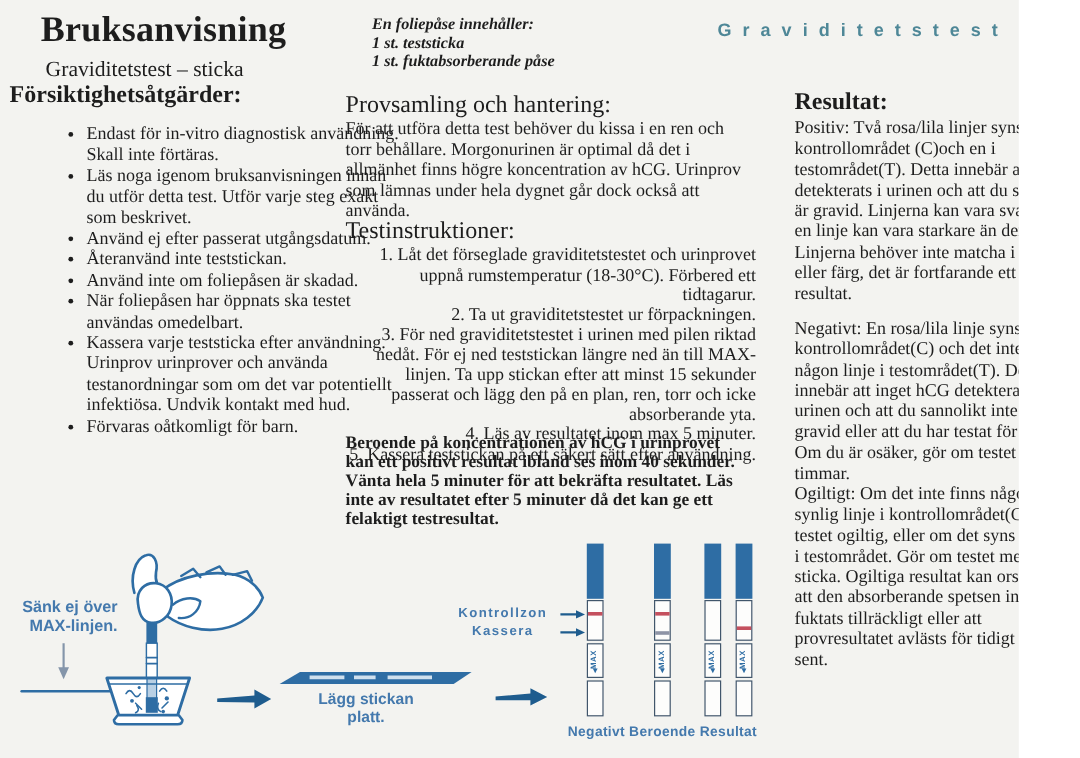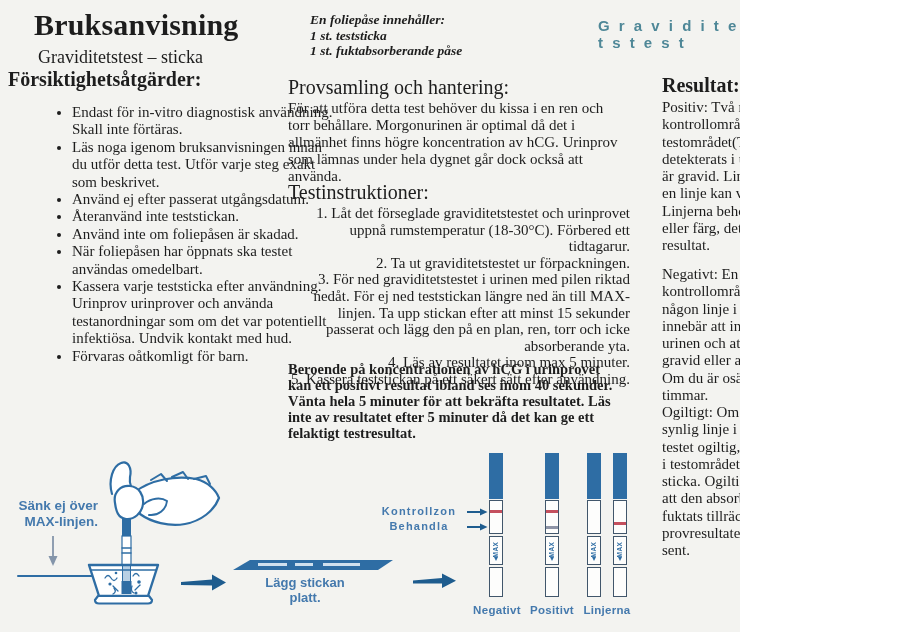--- a/index.html
+++ b/index.html
@@ -8,21 +8,21 @@
     --label-blue:#4479ad;
     --control-line:#c4505e;
     --test-line-gray:#8e94a6;
     --stick-border:#41566b;
     --brand-teal:#4e8797;
     --text:#1d1d1d;
     --background:#f3f3f0;
   }
   html,body{margin:0;padding:0;}
   body{font-family:"Liberation Serif",serif;color:var(--text);}
-  #page{position:relative;width:740px;height:632px;background:var(--background);overflow:hidden;}
+  #page{position:relative;width:832px;height:632px;background:var(--background);overflow:hidden;padding-left:17px;}
 
   .abs{position:absolute;}
 
   
   #title{left:34px;top:8px;font-size:30px;font-weight:700;letter-spacing:.2px;}
   #subtitle{left:38px;top:47px;font-size:18px;}
   #precautions-heading{left:8px;top:68px;font-size:20px;font-weight:700;}
   #precautions-list{left:8px;top:92px;width:266px;margin:12px;padding:0 0 0 52px;
     font-size:15px;line-height:17.4px;}
   #precautions-list li{margin:0;padding:0;}
@@ -199,21 +199,21 @@
     </g>
   </svg>
 
   <div class="abs diag-label" id="dip-note">
     <div>Sänk ej över</div>
     <div>MAX-linjen.</div>
   </div>
   <div class="abs diag-label" id="flat-note">Lägg stickan platt.</div>
   <div class="abs diag-label" id="zone-labels">
     <div>Kontrollzon</div>
-    <div>Behandla</div>
+    <div>Kassera</div>
   </div>
 
   <div class="stick" style="left:489px;">
     <div class="handle"></div>
     <div class="box window">
       <div class="line control" style="top:9px;"></div>
     </div>
     <div class="box maxbox">
       <span class="maxtext">MAX</span>
       <span class="maxarrow"></span>
@@ -250,16 +250,16 @@
       <div class="line control" style="top:21px;"></div>
     </div>
     <div class="box maxbox">
       <span class="maxtext">MAX</span>
       <span class="maxarrow"></span>
     </div>
     <div class="box bottombox"></div>
   </div>
 
   <div class="abs diag-label stick-label" id="label-negative">Negativt</div>
-  <div class="abs diag-label stick-label" id="label-positive">Positivt</div>
-  <div class="abs diag-label stick-label" id="label-invalid">Linjerna</div>
+  <div class="abs diag-label stick-label" id="label-positive">Beroende</div>
+  <div class="abs diag-label stick-label" id="label-invalid">Resultat</div>
 
 </div>
 
 </body></html>

